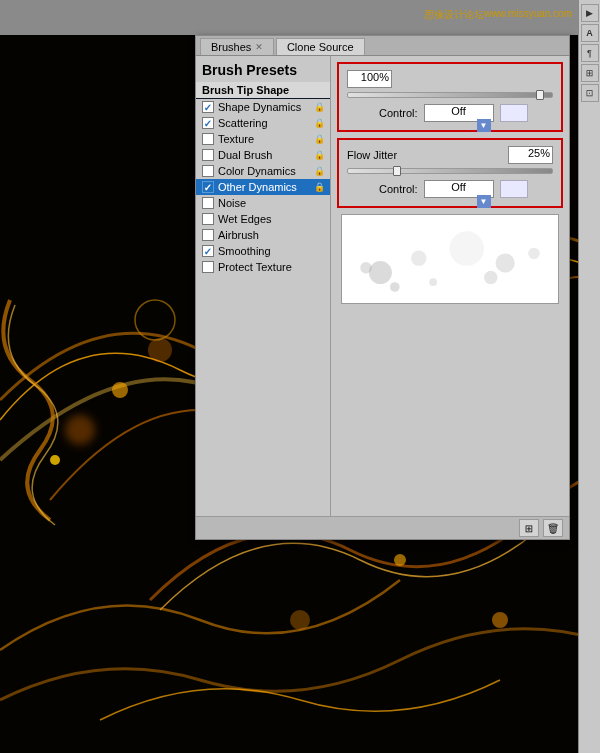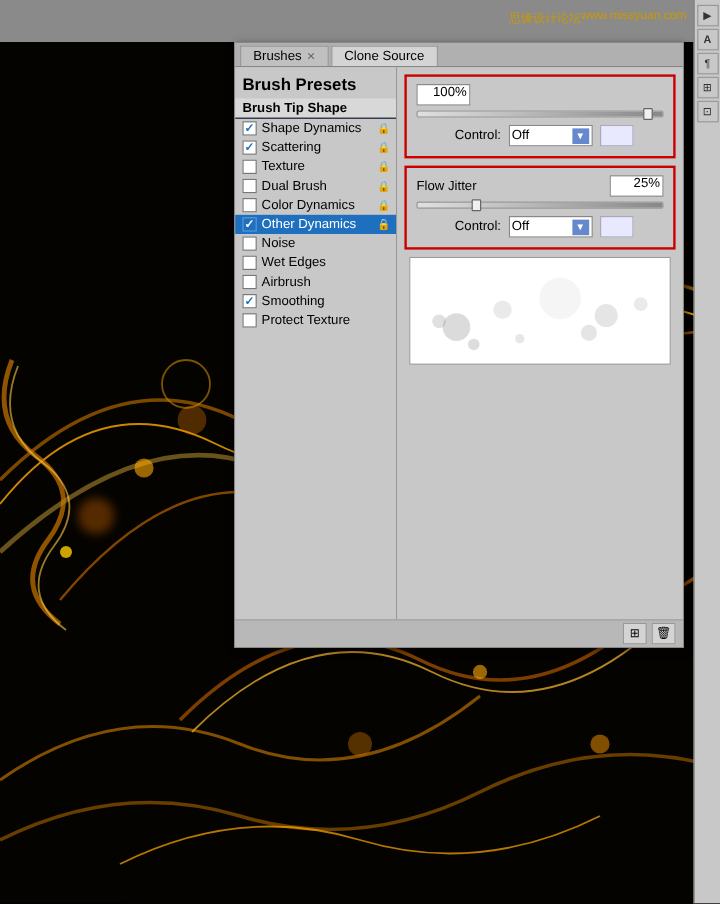--- a/index.html
+++ b/index.html
@@ -249,20 +249,21 @@
       height: 18px;
       background: #fff;
       border: 1px solid #888;
       font-size: 11px;
       padding: 0 2px;
       display: flex;
       align-items: center;
       gap: 2px;
       min-width: 70px;
       cursor: pointer;
+      flex-direction: column;
     }
 
     .select-arrow {
       font-size: 8px;
       color: #fff;
       background: #6688cc;
       padding: 2px 3px;
       margin-left: auto;
     }
 

